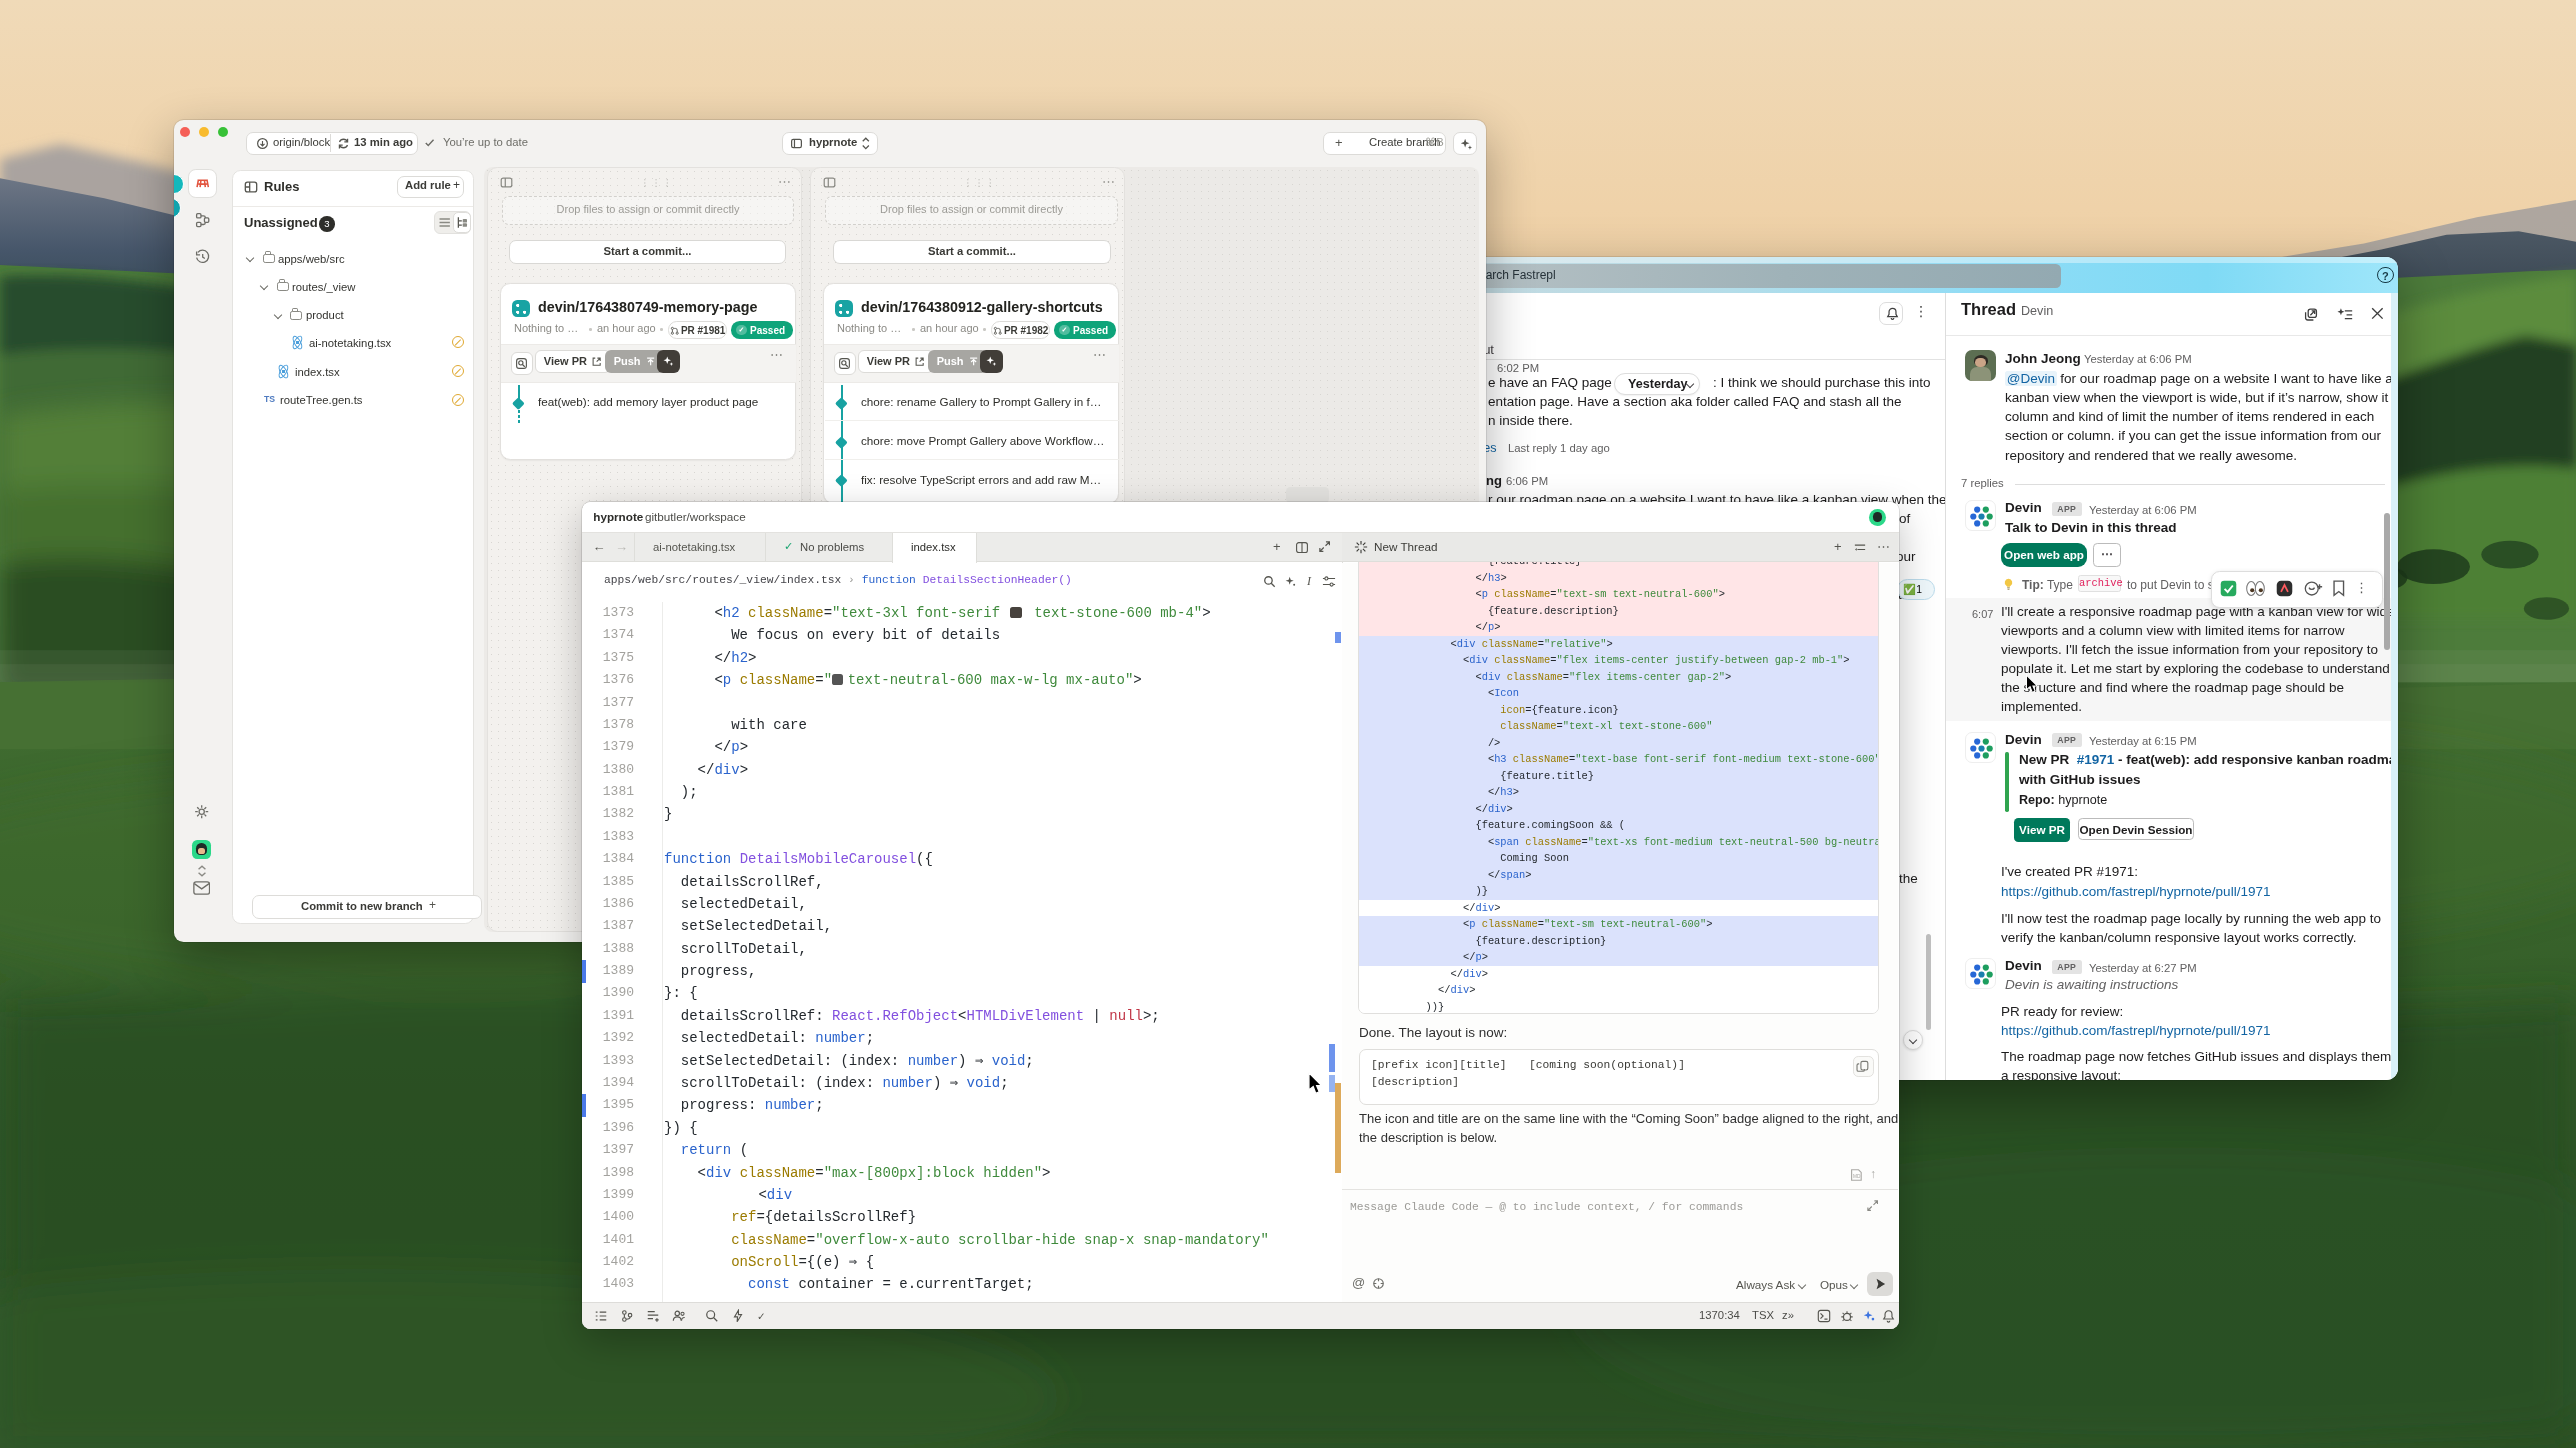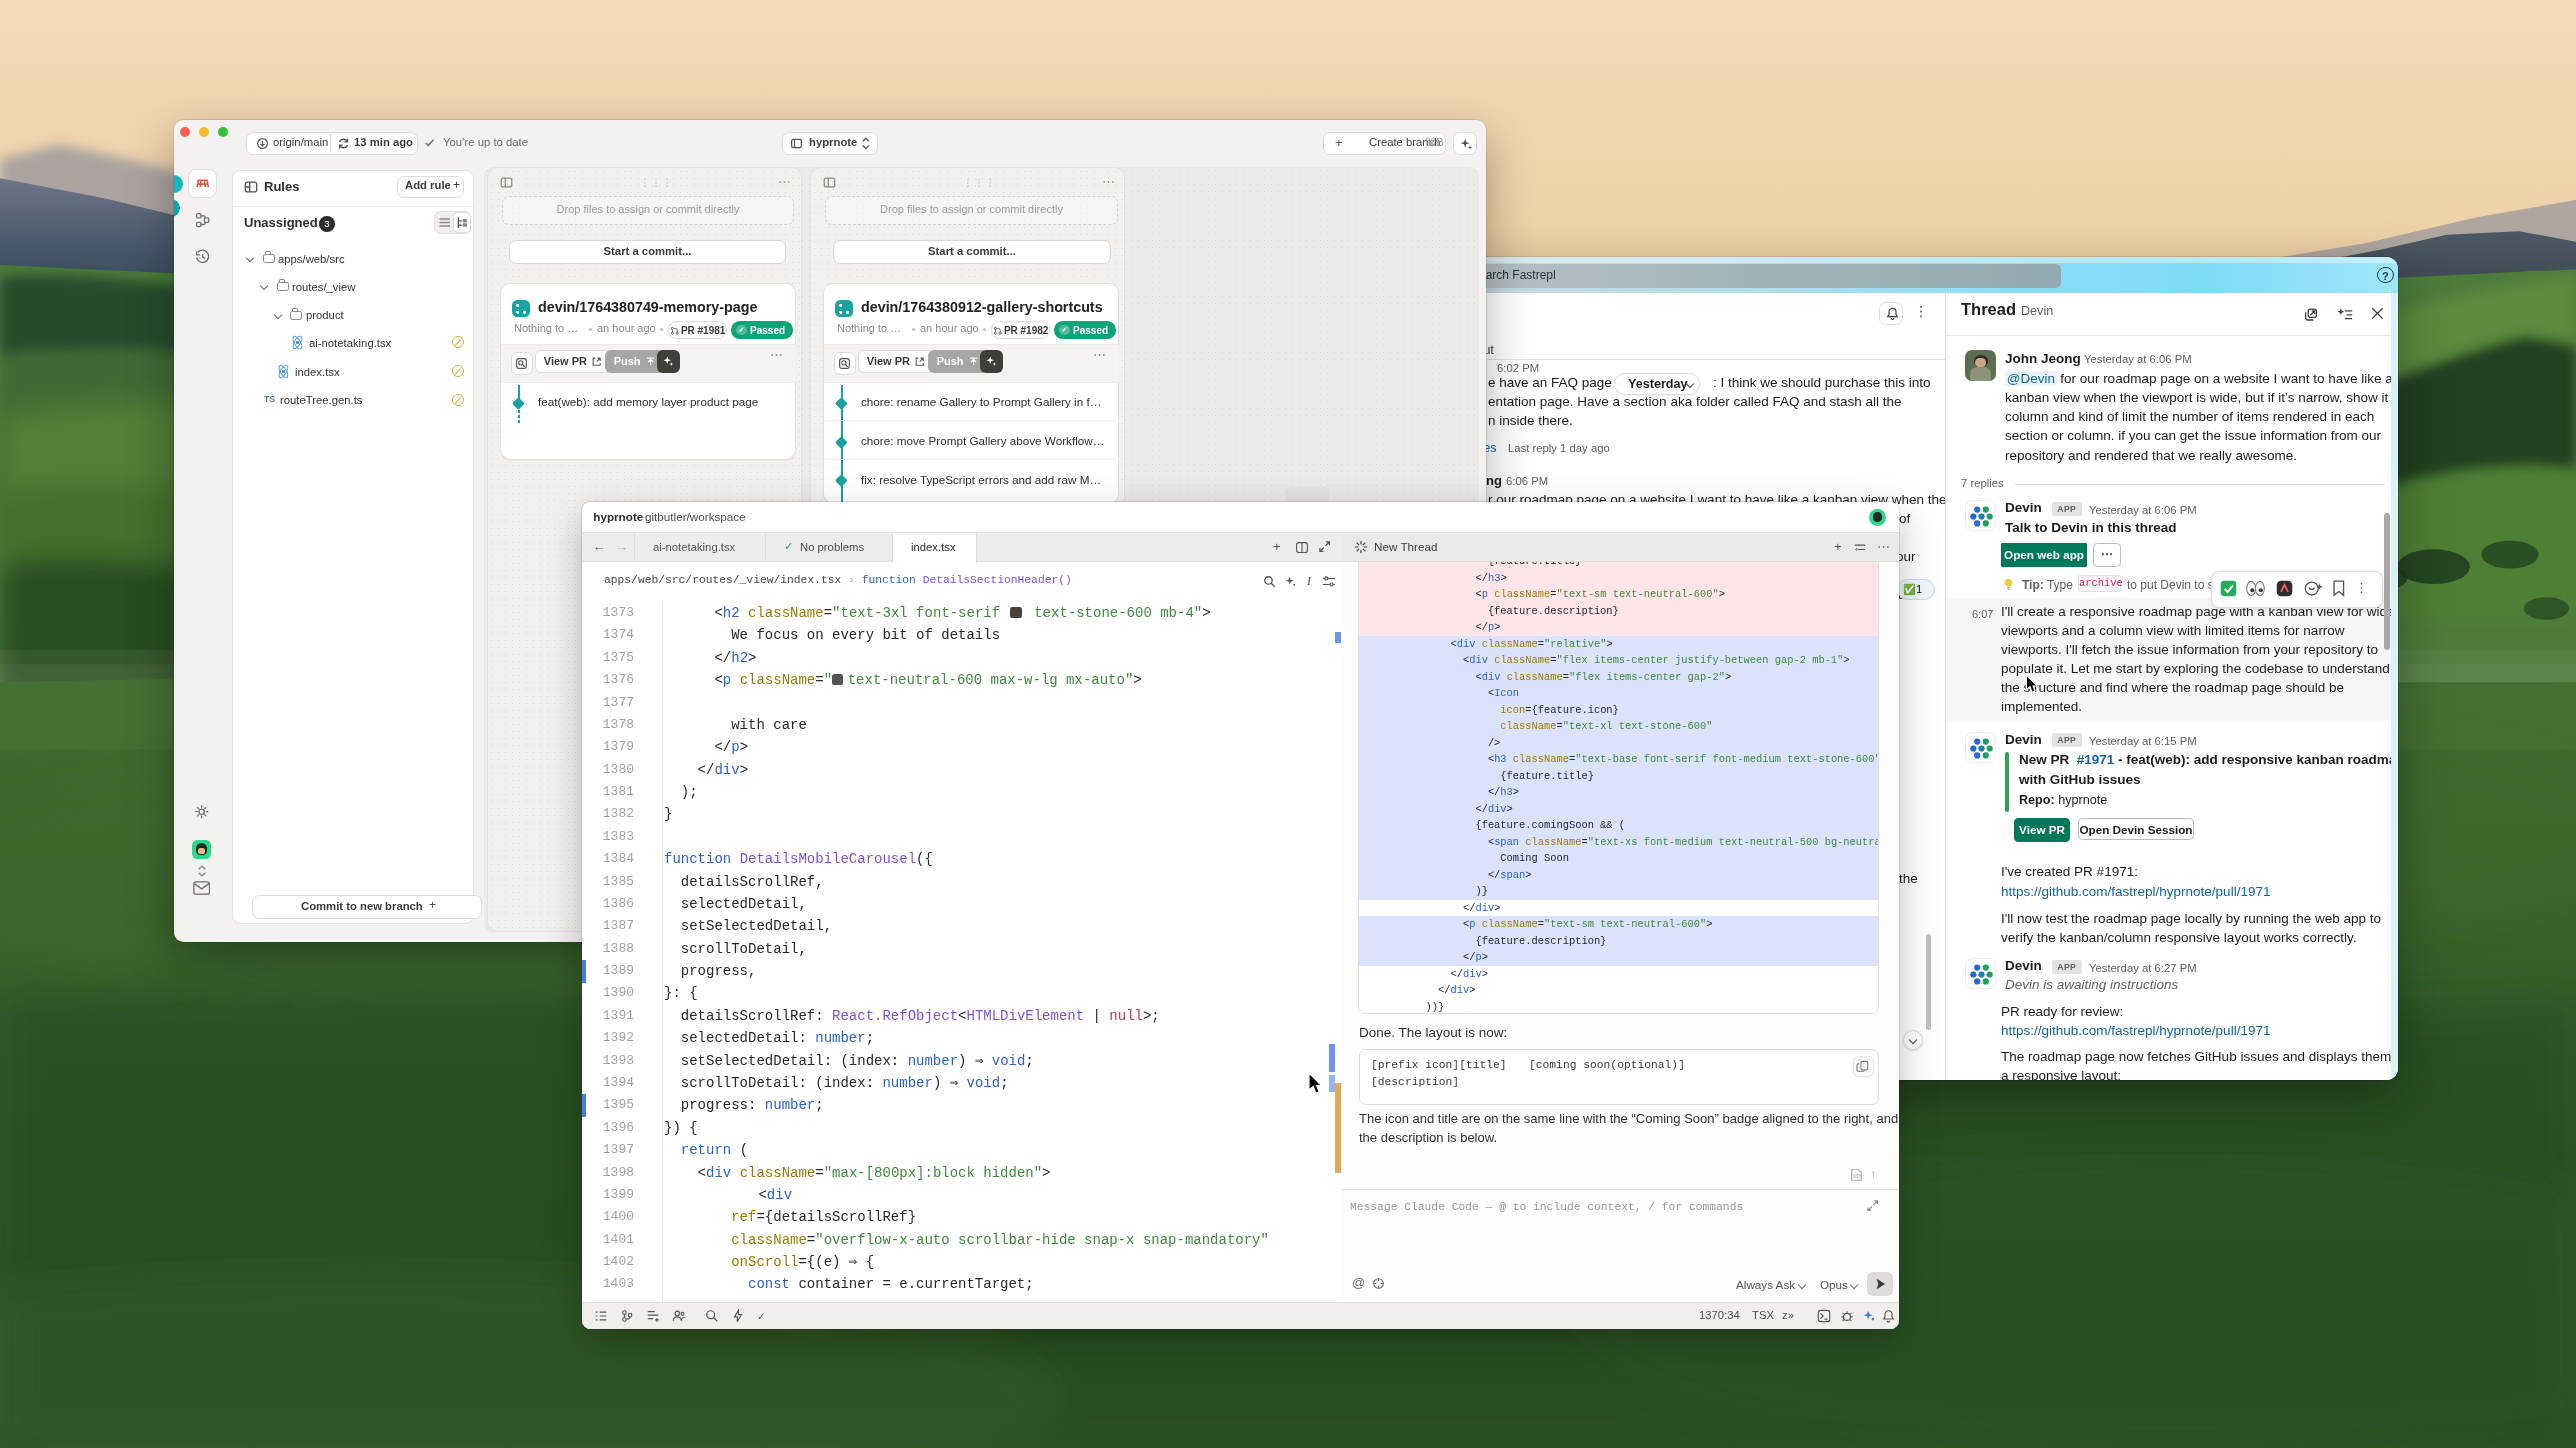--- a/index.html
+++ b/index.html
@@ -278,21 +278,21 @@
           <circle cx="27.5" cy="18" r="3.6" fill="#1d9e5f"></circle>
           <circle cx="13" cy="26" r="3.6" fill="#2667d6"></circle>
           <circle cx="23" cy="26" r="3.6" fill="#1d9e5f"></circle>
         </g>
       </svg>
     </div>
   <div class="abs sk-name" style="left:667px;top:243px;">Devin</div>
   <div class="abs sk-app" style="left:714px;top:245px;">APP</div>
   <div class="abs sk-g" style="left:751px;top:247px;">Yesterday at 6:06 PM</div>
   <div class="abs sk-t" style="left:667px;top:263px;font-weight:bold;">Talk to Devin in this thread</div>
-  <div class="abs" style="left:663px;top:286px;width:86px;height:23.5px;background:#00795b;border-radius:1px;color:#fff;font-size:11.7px;font-weight:bold;text-align:center;line-height:23.5px;">Open web app</div>
+  <div class="abs" style="left:663px;top:286px;width:86px;height:23.5px;background:#00795b;border-radius:9px;color:#fff;font-size:11.7px;font-weight:bold;text-align:center;line-height:23.5px;">Open web app</div>
   <div class="abs" style="left:755px;top:286px;width:28px;height:23.5px;border:0.9px solid #bbb;border-radius:4.3px;color:#454245;font-size:12px;font-weight:bold;text-align:center;line-height:21px;">⋯</div>
   <div class="abs" style="left:664px;top:321px;width:13px;height:13px;">
       <svg width="13" height="13" viewBox="0 0 15 15">
         <path d="M7.5 1 a4.3 4.3 0 0 1 2.4 7.9 c-.5.4-.7.8-.7 1.3 h-3.4 c0-.5-.2-.9-.7-1.3 A4.3 4.3 0 0 1 7.5 1 Z" fill="#f2c744"></path>
         <path d="M6 11.3 h3 M6.4 13 h2.2" stroke="#9a8a50" stroke-width="1.1"></path>
       </svg>
     </div>
   <div class="abs sk-g" style="left:684px;top:321px;font-size:12px;"><b style="color:#616061;">Tip:</b> Type</div>
   <div class="abs" style="left:740px;top:318px;width:43px;height:17.4px;background:#f8f8f8;border:0.9px solid #e0e0e0;border-radius:2.6px;color:#e01e5a;font-family:'Liberation Mono',monospace;font-size:10.4px;text-align:center;line-height:15.6px;">archive</div>
   <div class="abs sk-g" style="left:789px;top:321px;font-size:12px;">to put Devin to sle</div>
@@ -402,21 +402,21 @@
   <div class="abs" style="left:-10.4px;top:54px;width:20px;height:20px;border-radius:50%;background:#14b8bc;border:1.7px solid #fff;"></div>
   <div class="abs" style="left:-13px;top:78px;width:20px;height:20px;border-radius:50%;background:#0fa3ad;border:1.7px solid #fff;"></div>
 
   <div class="abs gb-pill" style="left:72px;top:12px;width:172px;height:22.6px;"></div>
   <div class="abs" style="left:82px;top:16.5px;width:13px;height:13px;">
     <svg width="13" height="13" viewBox="0 0 16 16">
         <circle cx="8" cy="8" r="6" fill="none" stroke="#55554f" stroke-width="1.5"></circle>
         <path d="M8 5v6M5.5 8.5L8 11l2.5-2.5" fill="none" stroke="#55554f" stroke-width="1.4"></path>
       </svg>
   </div>
-  <div class="abs gb-txt" style="left:99px;top:15.6px;">origin/main</div>
+  <div class="abs gb-txt" style="left:99px;top:15.6px;">origin/block</div>
   <div class="abs" style="left:156px;top:14px;width:0.9px;height:18px;background:#dcdbd8;"></div>
   <div class="abs" style="left:163px;top:16.5px;width:13px;height:13px;">
     <svg width="13" height="13" viewBox="0 0 16 16">
         <path d="M3 6 a5.5 5.5 0 0 1 10 0 M13 10 a5.5 5.5 0 0 1-10 0" fill="none" stroke="#55554f" stroke-width="1.6"></path>
         <path d="M13 2v4h-4M3 14v-4h4" fill="none" stroke="#55554f" stroke-width="1.6"></path>
       </svg>
   </div>
   <div class="abs gb-txt" style="left:180px;top:15.6px;font-weight:bold;">13 min ago</div>
   <div class="abs" style="left:250px;top:17.4px;width:11.3px;height:11.3px;">
     <svg width="11.3" height="11.3" viewBox="0 0 16 16">

